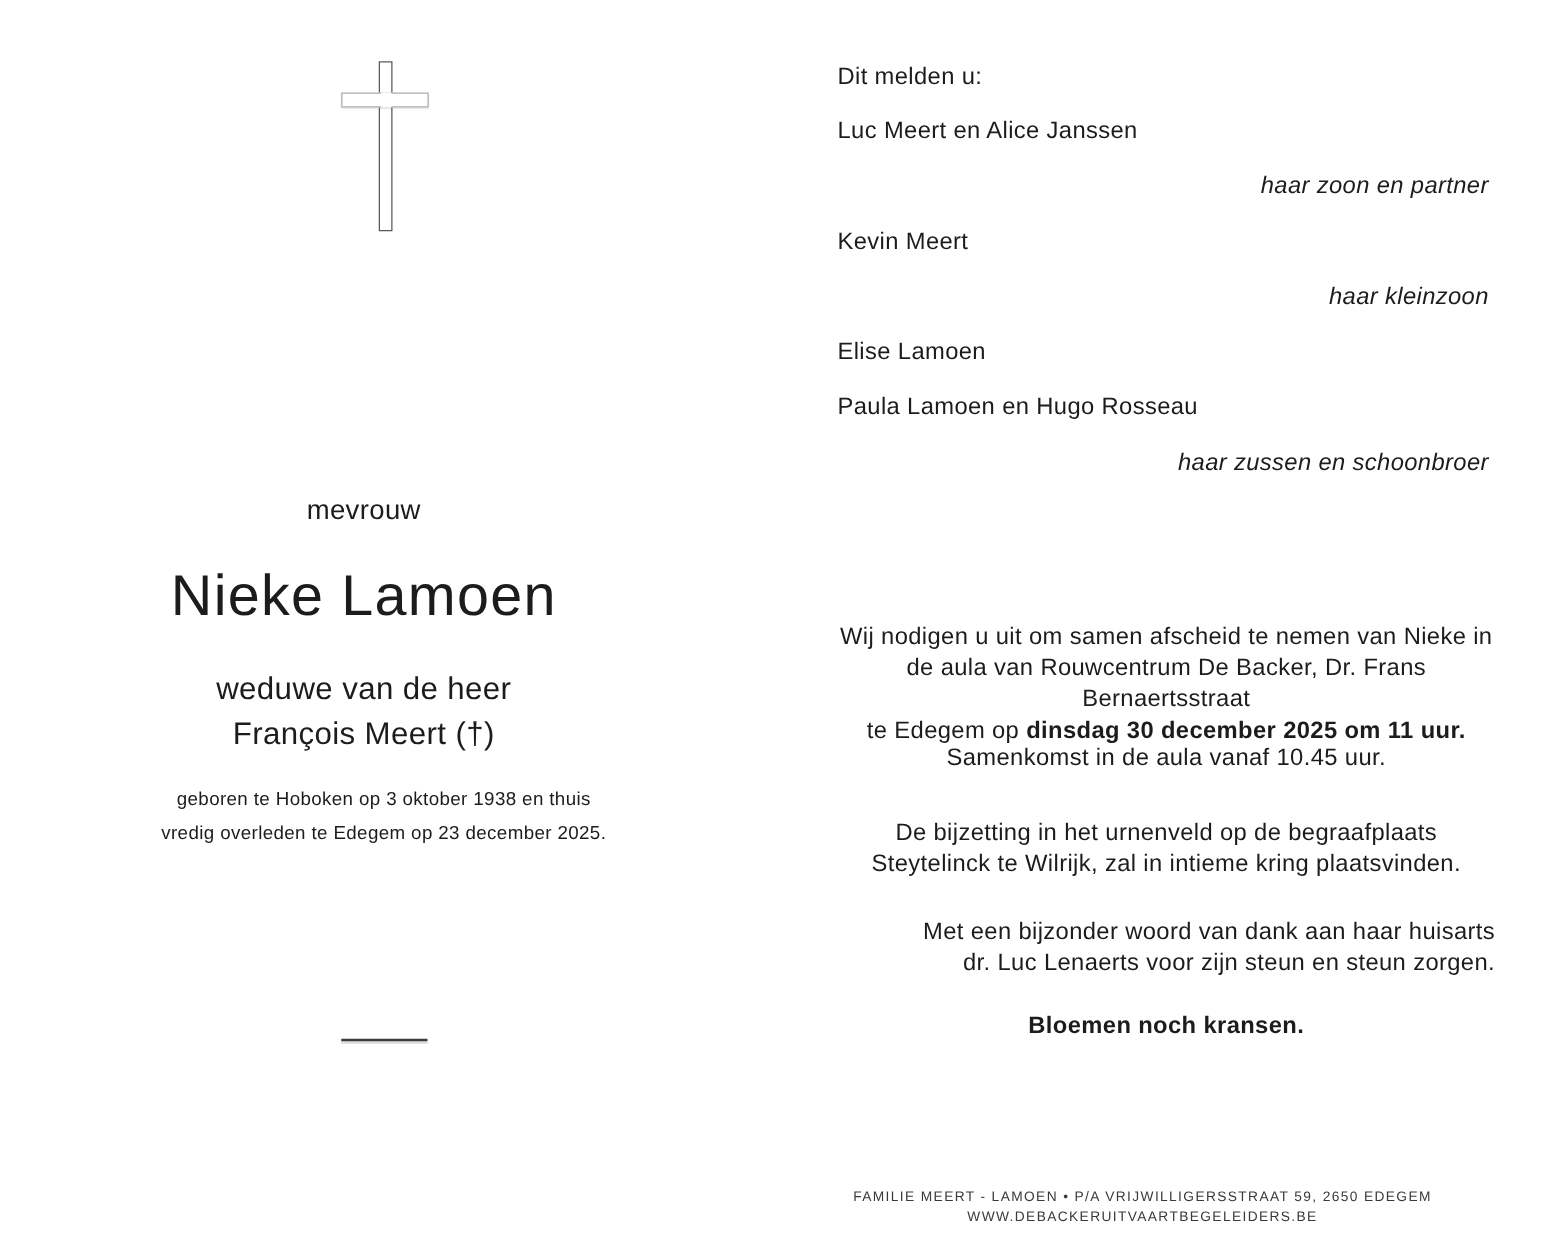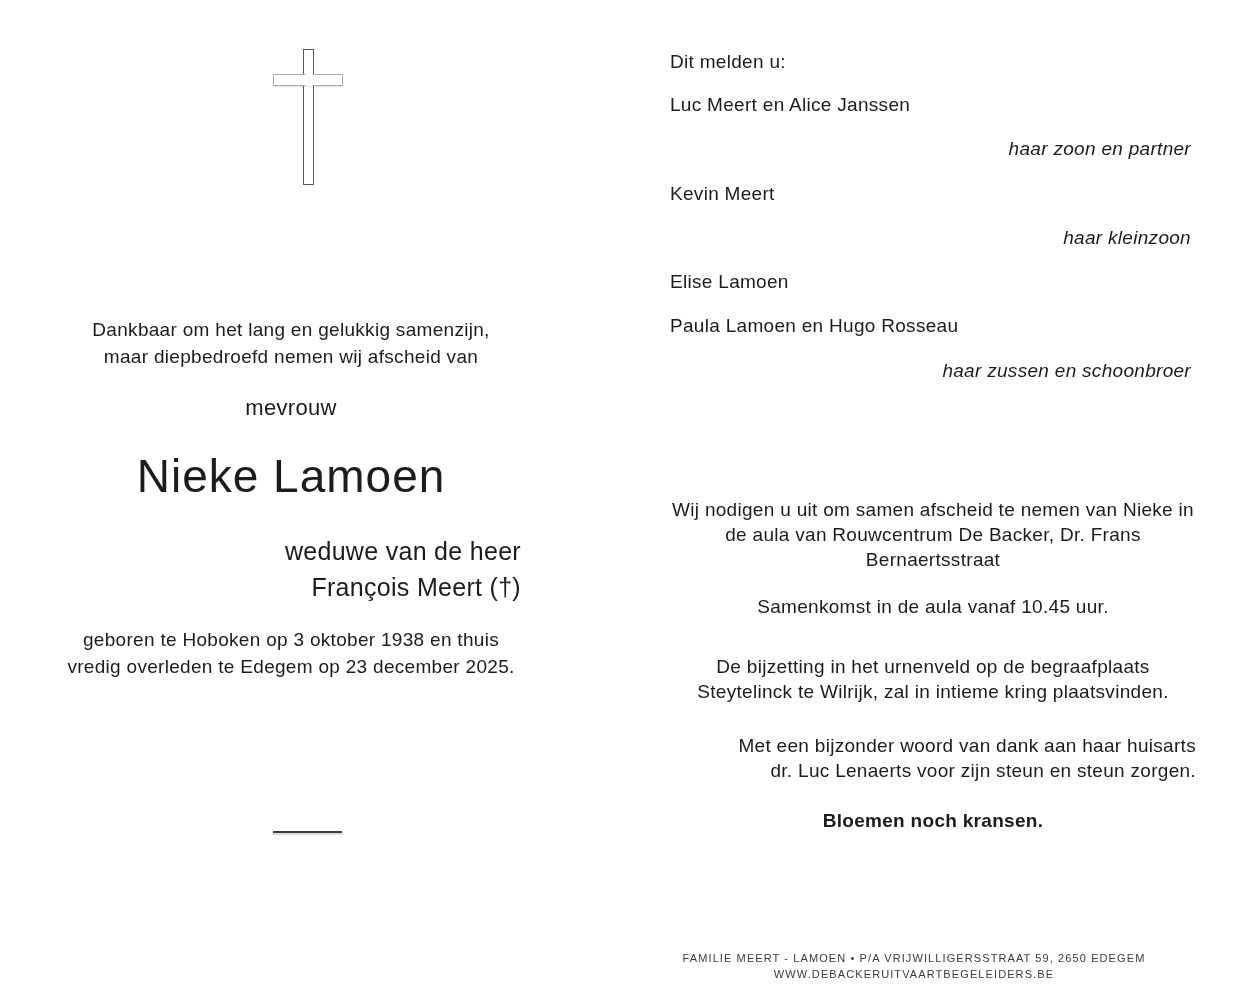--- a/index.html
+++ b/index.html
@@ -29,22 +29,22 @@
   .cross-v-gap {
     position: absolute; left: 31.5px; top: 25px; width: 8px; height: 12px;
     background: #ffffff; z-index: 3;
   }
 
   
   .lc { left: 61px; width: 460px; text-align: center; letter-spacing: 0.3px; }
   .intro   { top: 316px; font-size: 19px; line-height: 27px; }
   .salutation { top: 397px; font-size: 22px; line-height: 1; }
   .deceased-name { top: 453px; font-size: 46px; line-height: 1; letter-spacing: 1px; text-align: center; }
-  .widow   { top: 533px; font-size: 25px; line-height: 36px; text-align: right; }
-  .life    { top: 626px; font-size: 19px; line-height: 27px; }
+  .widow   { top: 533px; font-size: 25px; line-height: 36px; }
+  .life    { top: 626px; font-size: 15px; line-height: 27px; margin-left: 16px; }
   .divider {
     left: 273px; top: 831px; width: 69px; height: 2px;
     background: #3c3c3c; box-shadow: 0 2px 0 #dcdcdc;
   }
 
   
   .announce { left: 670px; top: 52px; width: 521px; font-size: 19px; line-height: 1; letter-spacing: 0.3px; }
   .family { left: 670px; top: 83px; width: 521px; font-size: 19px; letter-spacing: 0.3px; }
   .family .row { line-height: 44.3px; }
   .row.align-left  { text-align: left; }
@@ -70,24 +70,20 @@
 <body>
 
 <div class="page">
 
   <div class="abs cross">
     <div class="cross-v"></div>
     <div class="cross-h"></div>
     <div class="cross-v-gap"></div>
   </div>
 
-  <div class="abs lc intro">
-    <div>Dankbaar om het lang en gelukkig samenzijn,</div>
-    <div>maar diepbedroefd nemen wij afscheid van</div>
-  </div>
 
   <div class="abs lc salutation">mevrouw</div>
 
   <div class="abs lc deceased-name">Nieke Lamoen</div>
 
   <div class="abs lc widow">
     <div>weduwe van de heer</div>
     <div>François Meert (†)</div>
   </div>
 
@@ -106,20 +102,21 @@
     <div class="row align-left">Elise Lamoen</div>
     <div class="row align-left">Paula Lamoen en Hugo Rosseau</div>
     <div class="row align-right it">haar zussen en schoonbroer</div>
   </div>
 
   <div class="abs announce">Dit melden u:</div>
 
   <div class="abs rc-para invitation">
     <div>Wij nodigen u uit om samen afscheid te nemen van Nieke in</div>
     <div>de aula van Rouwcentrum De Backer, Dr. Frans Bernaertsstraat</div>
+    <div><span>te Edegem op </span><span class="b">dinsdag 30 december 2025 om 11 uur.</span></div>
   </div>
 
   <div class="abs rc-para gathering">Samenkomst in de aula vanaf 10.45 uur.</div>
 
   <div class="abs rc-para interment">
     <div>De bijzetting in het urnenveld op de begraafplaats</div>
     <div>Steytelinck te Wilrijk, zal in intieme kring plaatsvinden.</div>
   </div>
 
   <div class="abs rc-para thanks">

